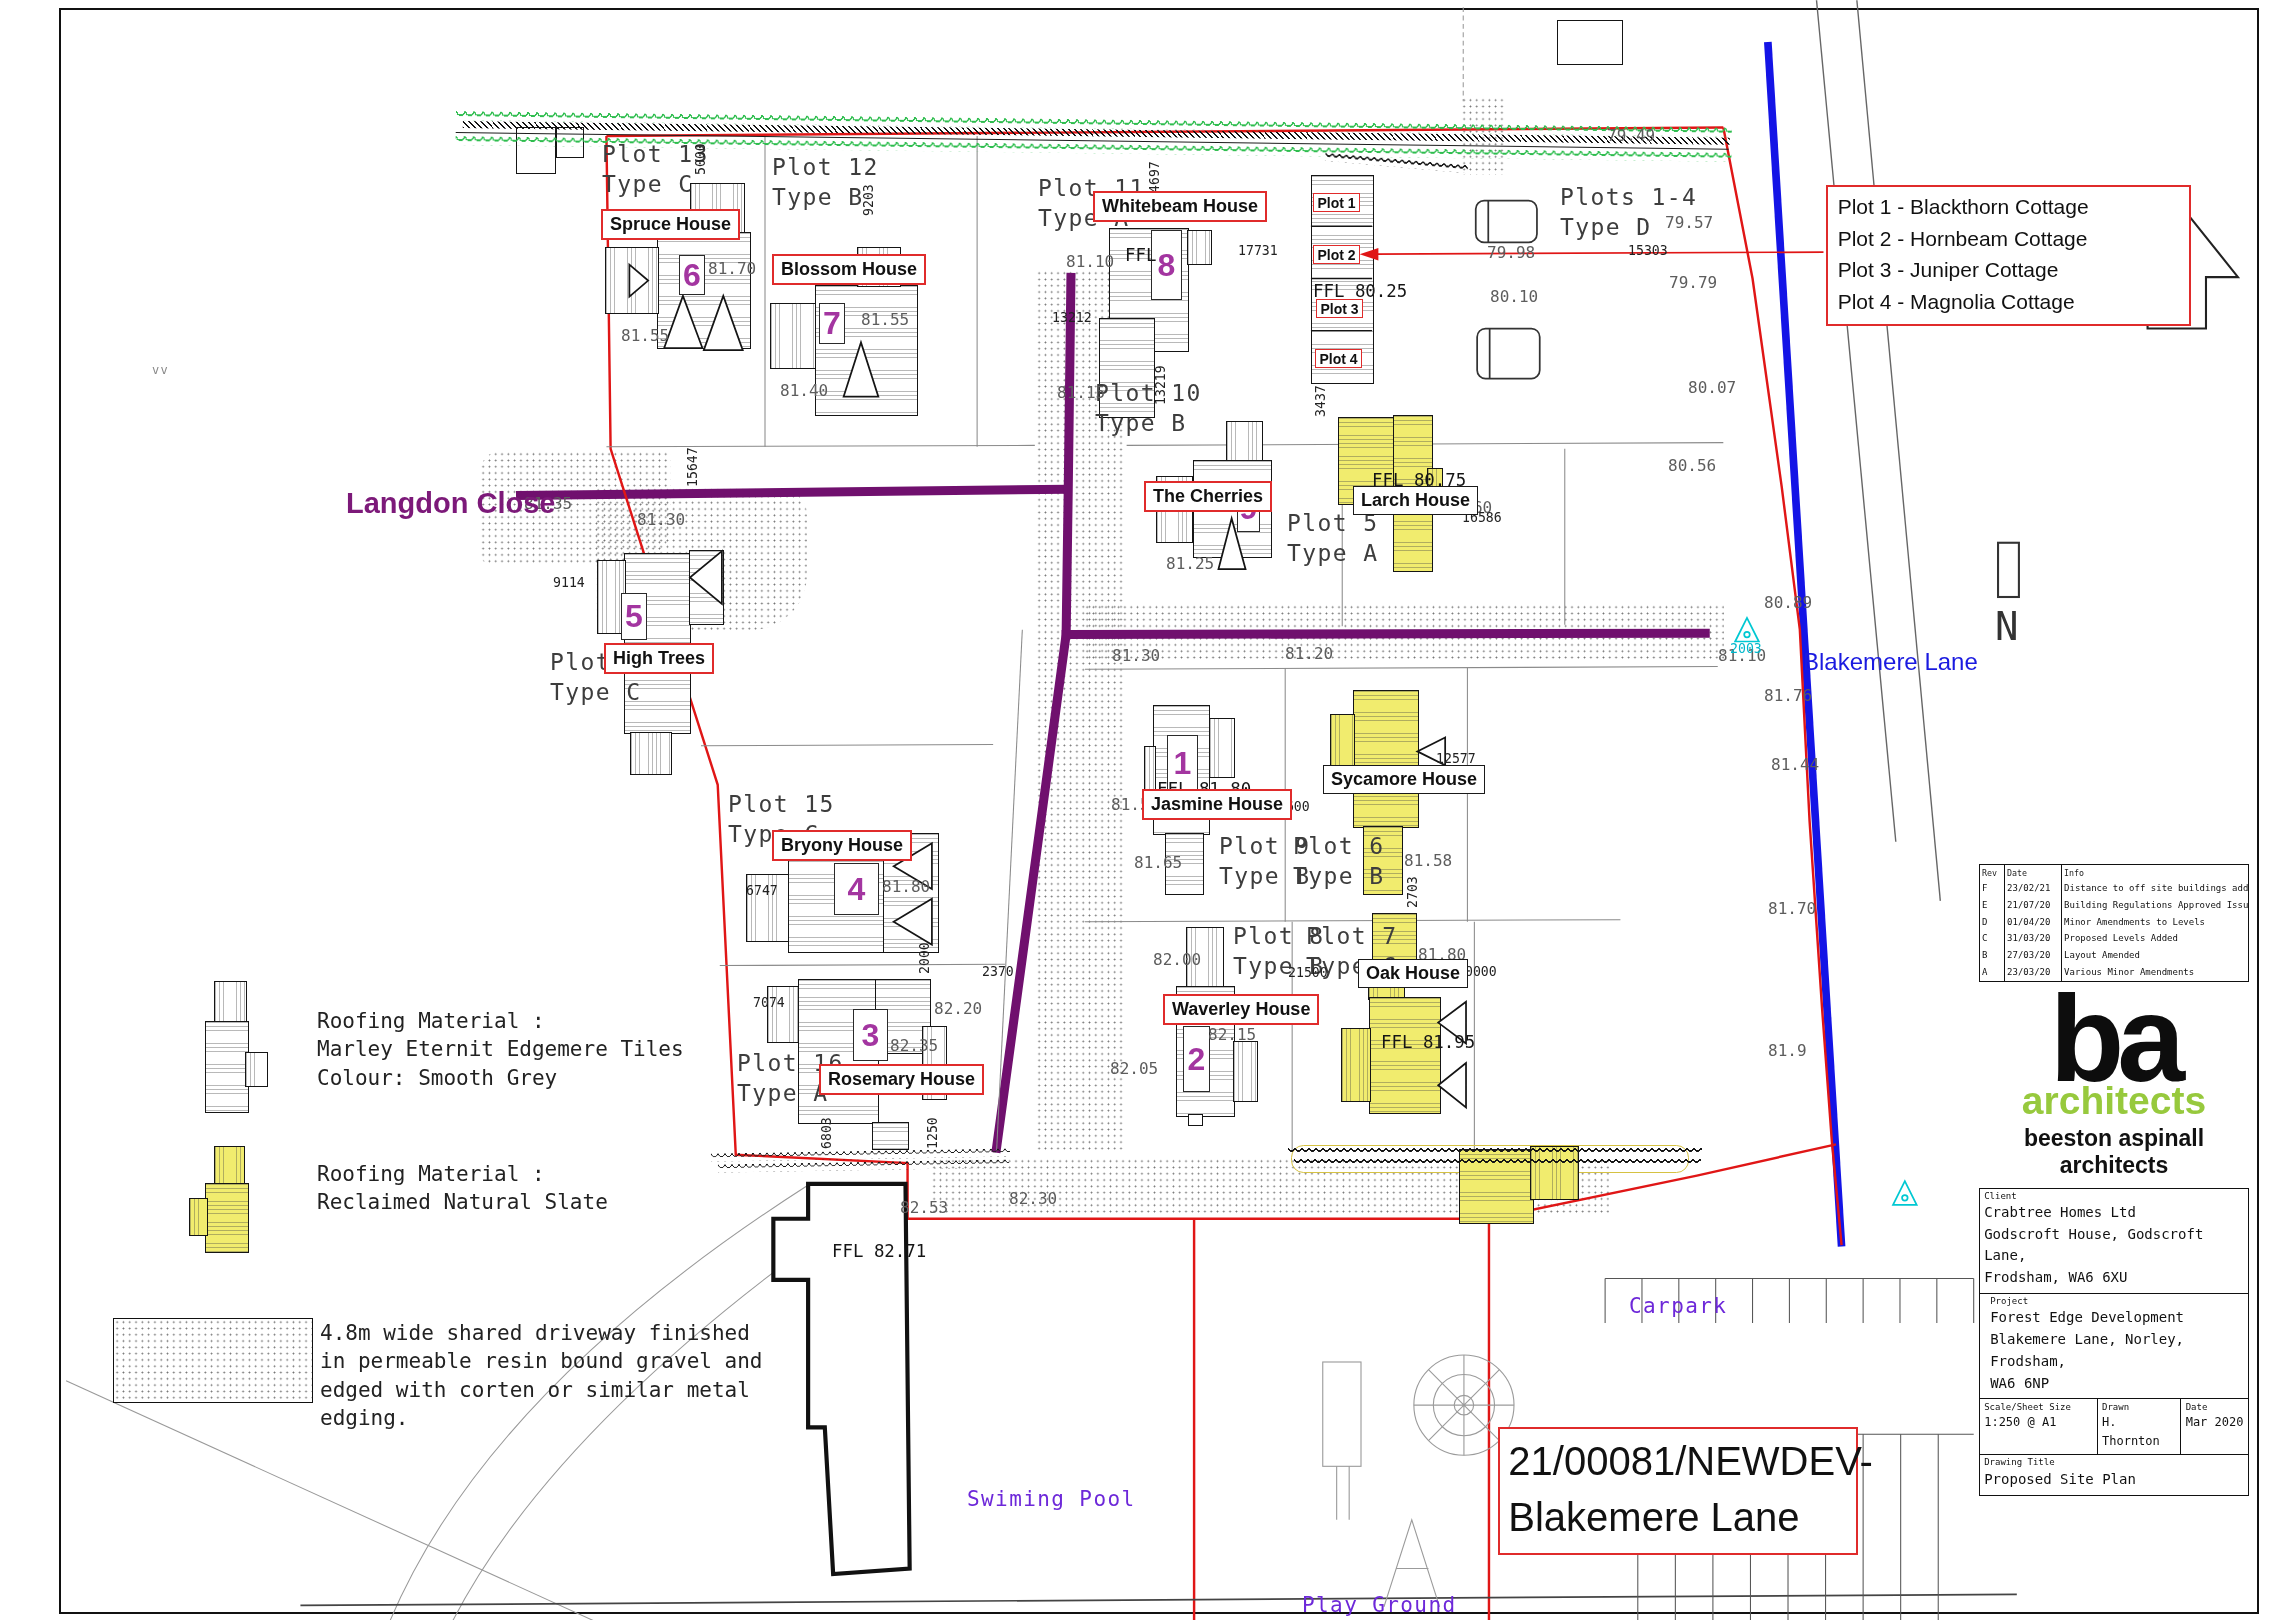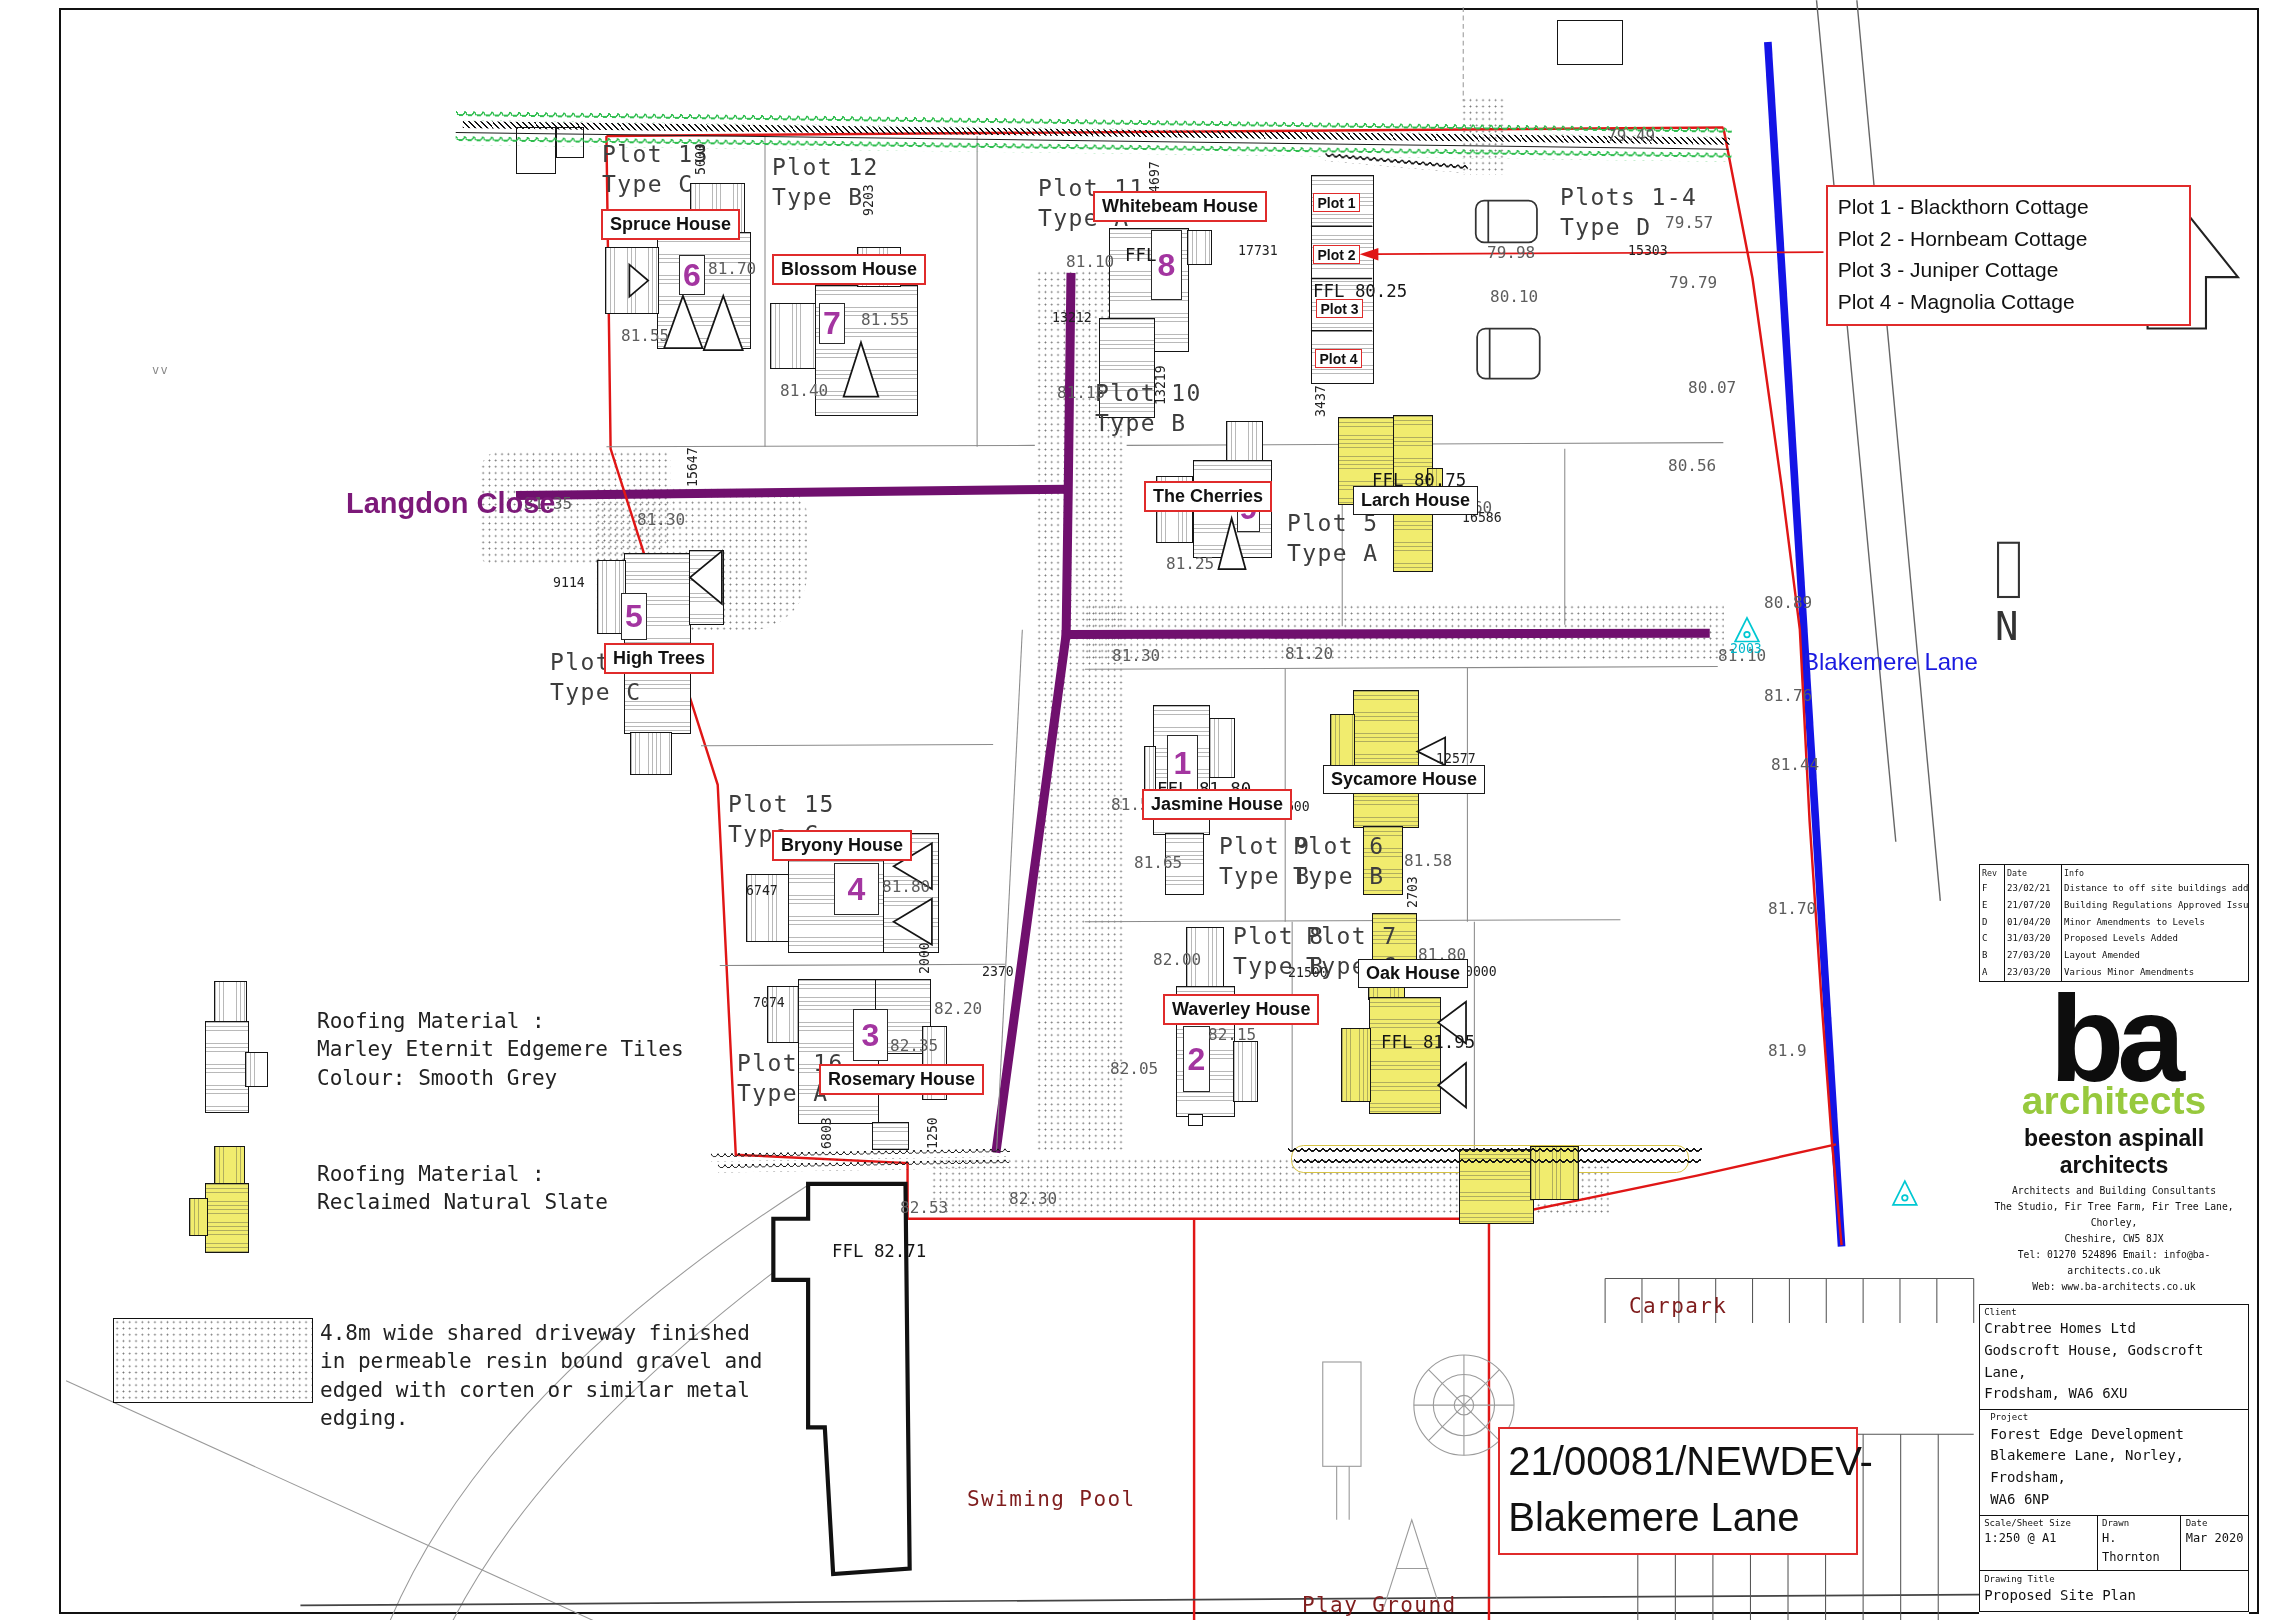--- a/index.html
+++ b/index.html
@@ -40,21 +40,21 @@
      background-image:radial-gradient(circle at 3.5px 0px,transparent 2.4px,#161616 2.4px,#161616 3.5px,transparent 3.6px);
      background-size:7px 7.7px;}
   .zigzag{position:absolute;height:7px;z-index:3;
      background-image:repeating-linear-gradient(45deg,#141414 0 1.4px,transparent 1.4px 4.2px);}
   .blkline{position:absolute;background:#1c1c1c;z-index:3;}
   
   .note{position:absolute;font:21px/1.35 "DejaVu Sans Mono",monospace;color:#222;
         white-space:pre-line;z-index:5;}
   .bigroad{position:absolute;font:bold 29px "Liberation Sans",sans-serif;color:#7c1979;z-index:5;}
   .blueroad{position:absolute;font:24px "Liberation Sans",sans-serif;color:#1a1ae0;z-index:5;}
-  .areatxt{position:absolute;font:21px "DejaVu Sans Mono",monospace;color:#7f1d1d;z-index:5;letter-spacing:1.4px;}
+  .areatxt{position:absolute;font:21px "DejaVu Sans Mono",monospace;color:#6d28d9;z-index:5;letter-spacing:1.4px;}
   #legendbox{position:absolute;left:1826px;top:185px;width:351px;border:2.1px solid #e02b2b;
      background:#fff;z-index:6;padding:4.2px 0 7px 9.7px;}
   #legendbox .li{font:21px/1.5 "Liberation Sans",sans-serif;color:#111;}
   #refbox{position:absolute;left:1498px;top:1427px;width:348px;height:120px;border:2.1px solid #e02b2b;
      background:#fff;z-index:6;padding:4.2px 0 0 8.3px;}
   #refbox div{font:40px/1.4 "Liberation Sans",sans-serif;color:#111;white-space:nowrap;}
   
   #tb{position:absolute;left:1979px;top:864px;width:270px;z-index:6;background:#fff;
       font-family:"DejaVu Sans Mono",monospace;color:#111;}
   #tb .box{border:1.4px solid #111;box-sizing:border-box;width:100%;}
@@ -457,25 +457,20 @@
       <div class="c2">27/03/20</div>
       <div>Layout Amended</div>
       <div class="c1">A</div>
       <div class="c2">23/03/20</div>
       <div>Various Minor Amendments</div>
     </div>
     <div>
       <div id="logo-ba">ba</div>
       <div id="logo-arch">architects</div>
       <div id="firm">beeston aspinall architects</div>
-      <div id="firmlines">Architects and Building Consultants
-The Studio, Fir Tree Farm, Fir Tree Lane, Chorley,
-Cheshire, CW5 8JX
-Tel: 01270 524896  Email: info@ba-architects.co.uk
-Web: www.ba-architects.co.uk</div>
     </div>
     <div class="box" style="margin-top:8.3px;">
       <div class="tb-label">Client</div>
       <div class="tb-val">Crabtree Homes Ltd
 Godscroft House, Godscroft Lane,
 Frodsham, WA6 6XU</div>
     </div>
     <div class="box" style="border-top:none;padding-left:6px;">
       <div class="tb-label">Project</div>
       <div class="tb-val">Forest Edge Development

